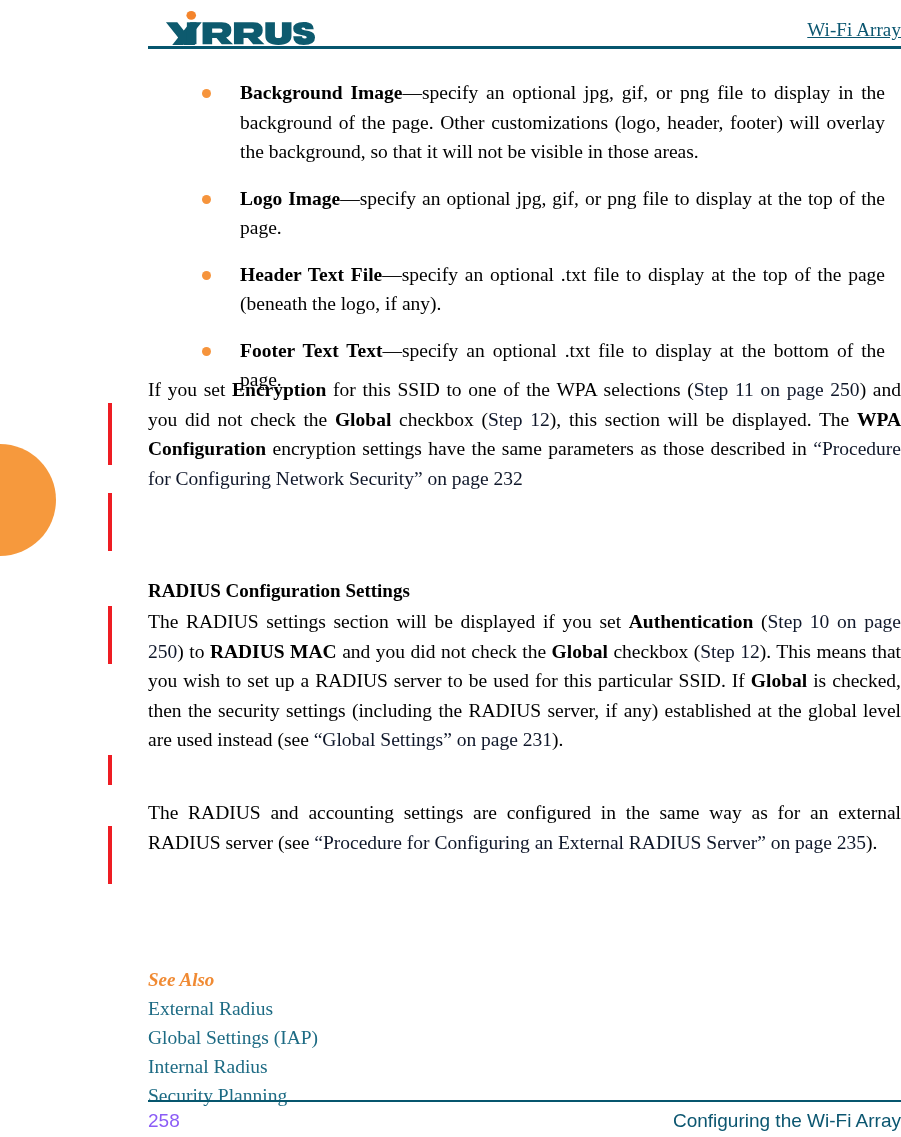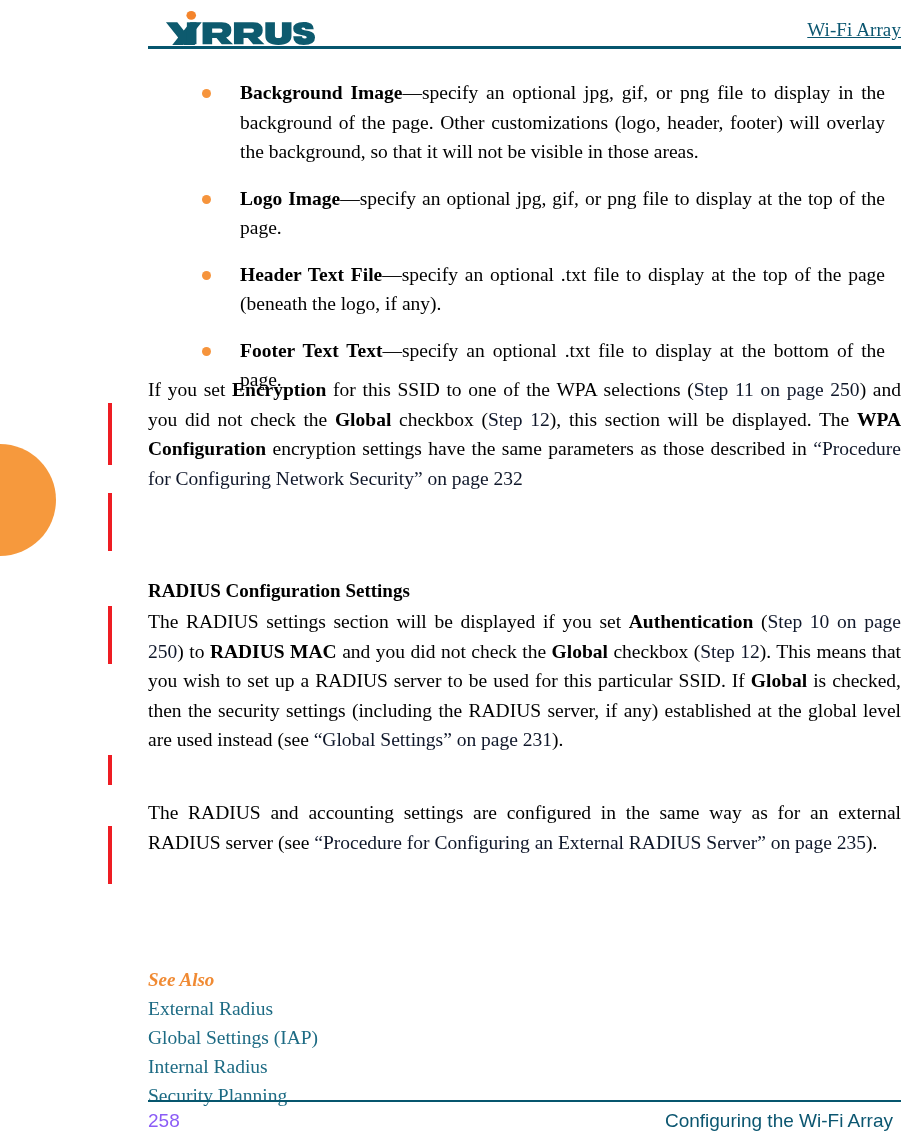--- a/index.html
+++ b/index.html
@@ -236,16 +236,16 @@
     <ul class="seealso">
       <li>External Radius</li>
       <li>Global Settings (IAP)</li>
       <li>Internal Radius</li>
       <li>Security Planning</li>
     </ul>
   </div>
 
   <div class="footer-rule"></div>
   <div class="footer-page-num">258</div>
-  <div class="footer-title" style="right: 0px; left: auto; padding-right: 8px; transform: translateX(0px);">Configuring the Wi-Fi Array</div>
+  <div class="footer-title" style="right: 0px; left: auto; padding-right: 0px; transform: translateX(0px);">Configuring the Wi-Fi Array</div>
   <div style="position:absolute;right:0;top:0;width:0;height:0;"></div>
 
 </div>
 
 </body></html>

